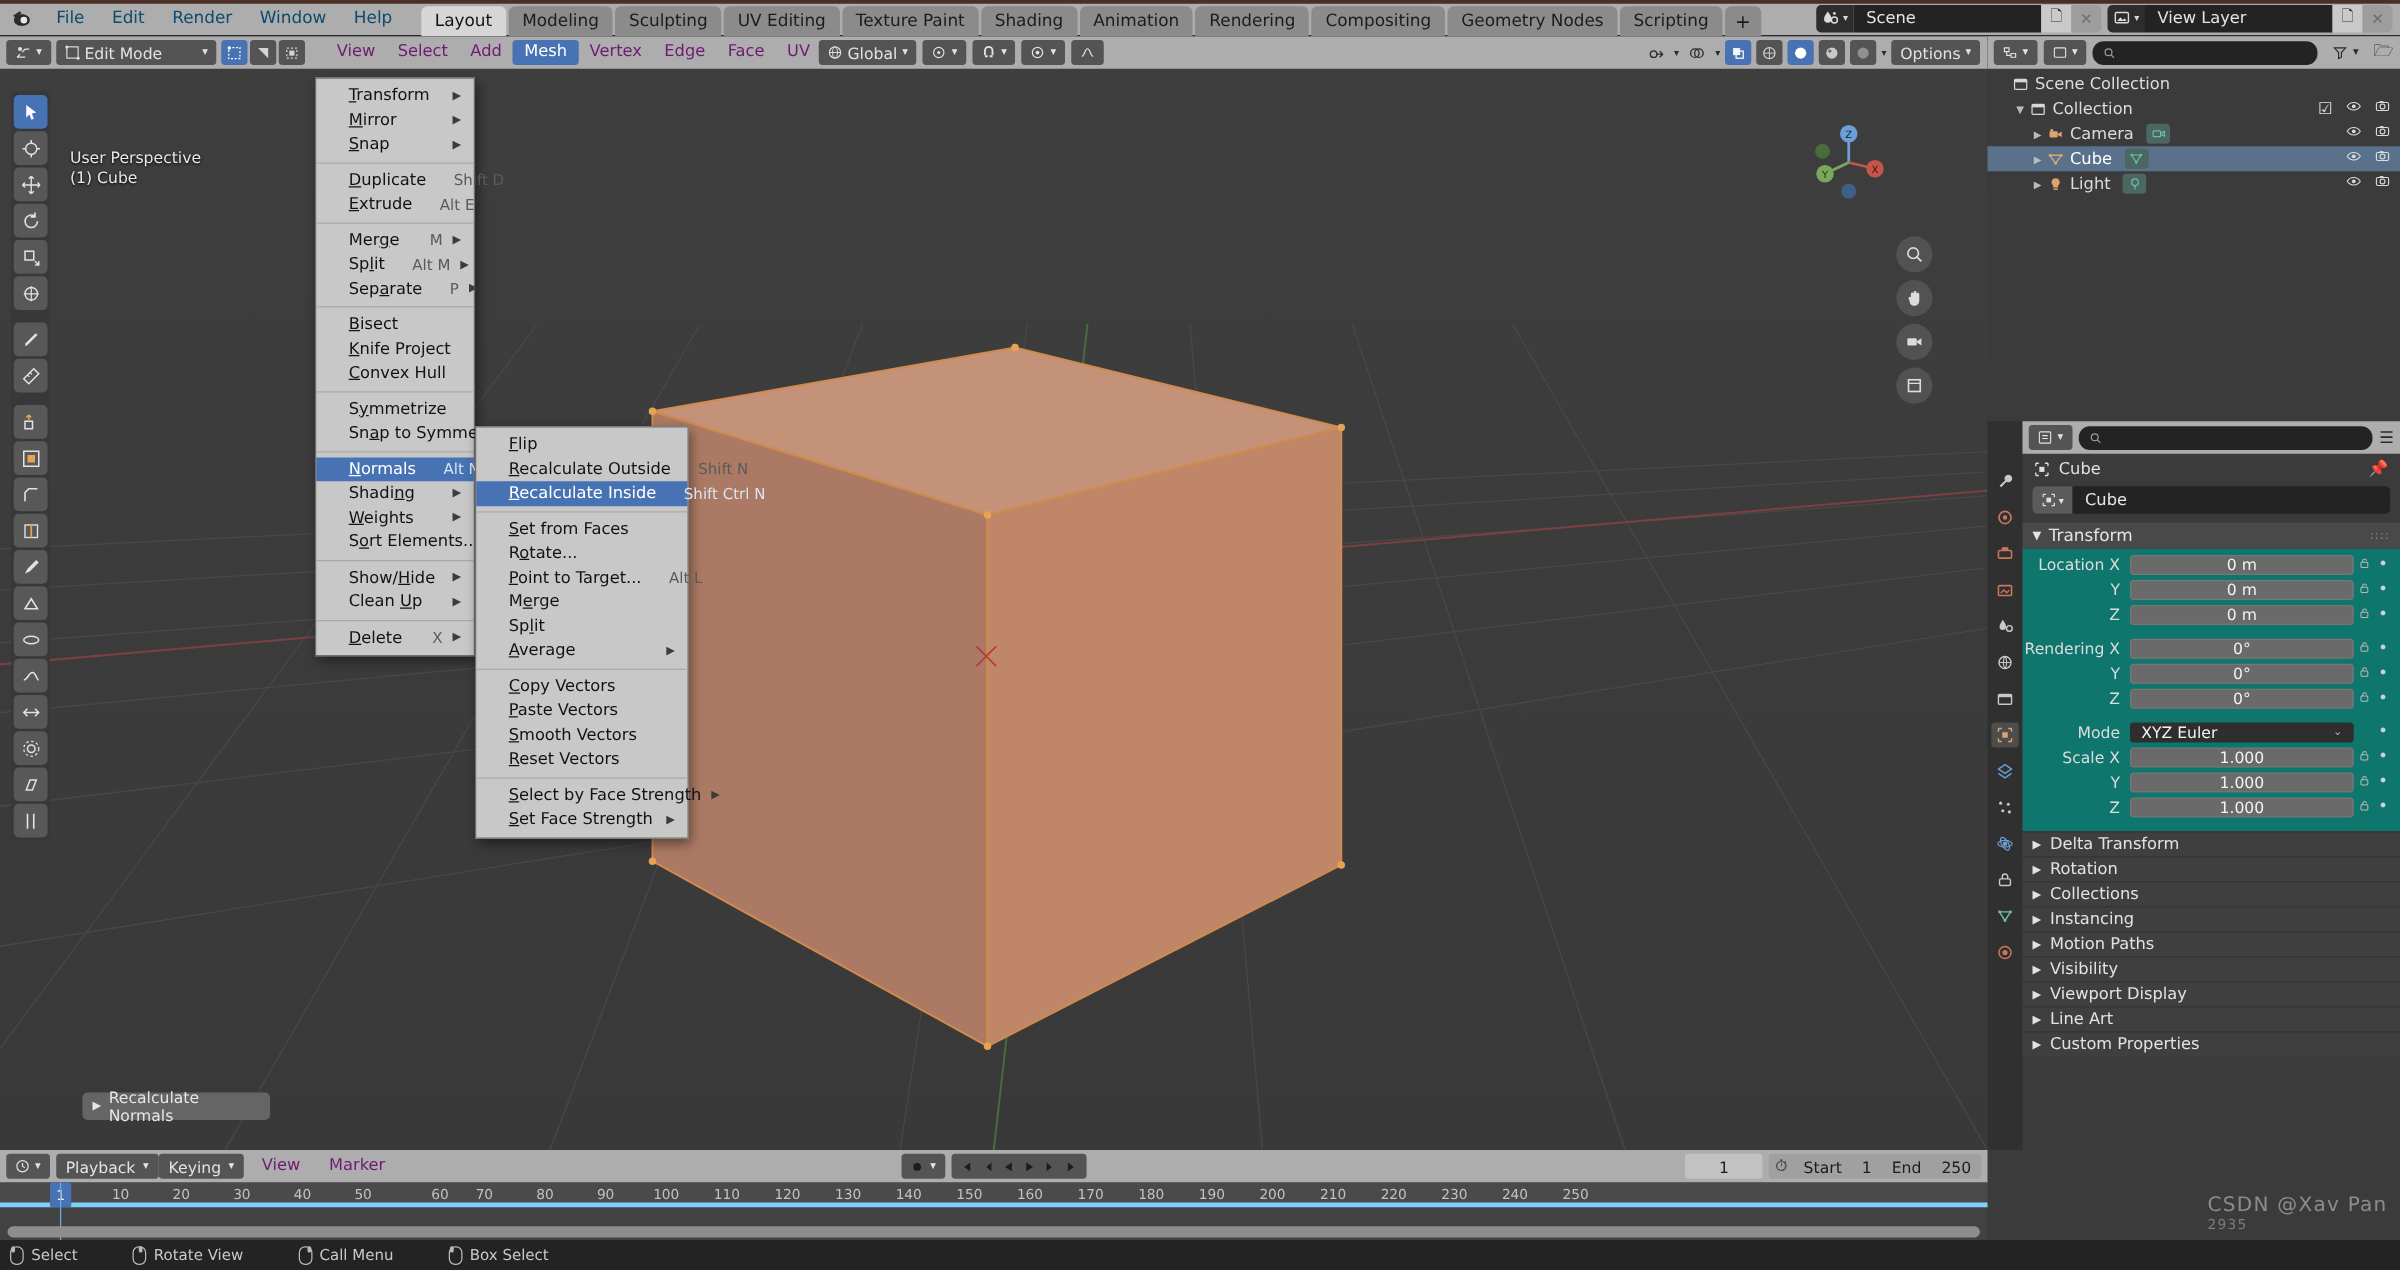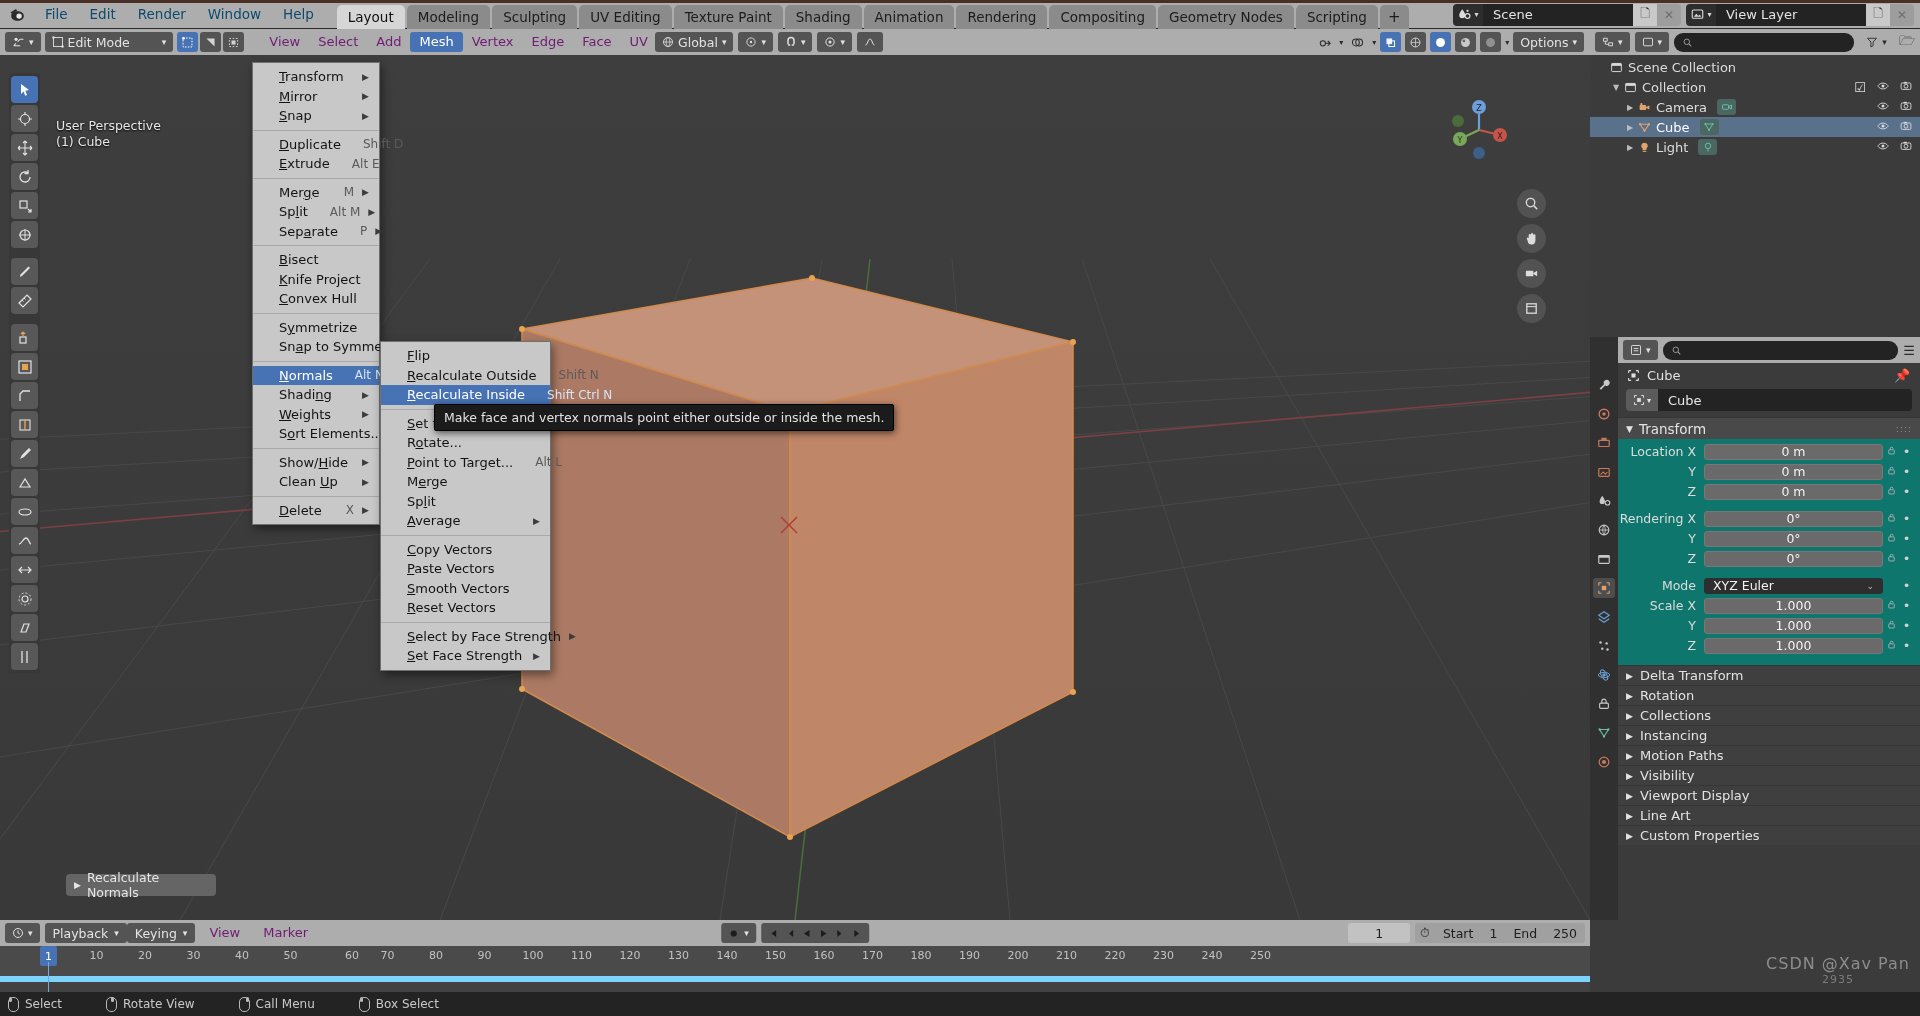--- a/index.html
+++ b/index.html
@@ -211,21 +211,21 @@
   .rec{ height:20px; background:#545454; border-radius:3px; display:flex; align-items:center;
     padding:0 7px; gap:5px; }
   .transport{ height:20px; background:#545454; border-radius:3px; display:flex; align-items:center; padding:0 3px; }
   .tp{ width:17px; height:20px; display:flex; align-items:center; justify-content:center; }
   .tl-right{ position:absolute; right:5px; display:flex; align-items:center; gap:5px; }
   .ffield{ height:20px; background:#c2c2c2; border-radius:3px; color:#1d1d1d; font-size:12.5px;
     display:flex; align-items:center; justify-content:center; min-width:54px; }
   .serow{ height:20px; background:#a0a0a0; border-radius:3px; display:flex; align-items:center;
     color:#1d1d1d; font-size:12.5px; }
   .serow span{ padding:0 8px; }
-  .tl-ruler{ height:36px; background:#4a4a4a; position:relative; border-bottom:6px solid #7dd3fc;}
+  .tl-ruler{ height:20px; background:#4a4a4a; position:relative; border-bottom:4px solid #7dd3fc;}
   .tl-ruler .tk{ position:absolute; top:3px; font-size:11px; color:#c2c2c2; transform:translateX(-50%); }
   .cur{ position:absolute; top:0; height:20px; background:#4772b3; color:#fff; font-size:11px;
     border-radius:2px; display:flex; align-items:center; justify-content:center; width:17px; }
   .curline{ position:absolute; width:1px; background:#72a8e0; top:20px; height:26px; }
   .tl-body{ height:26px; background:#424242; position:relative; }
   .tl-scroll{ position:absolute; left:6px; right:6px; bottom:2px; height:9px; background:#8d8d8d; border-radius:5px;}
 
   
   .status{
     position:absolute; left:0; top:992px; width:1920px; height:24px; background:#232323;
@@ -234,21 +234,21 @@
   .st{ display:flex; align-items:center; gap:6px; margin-right:44px; }
   .mouse{ width:11px; height:15px; border:1.4px solid #b9b9b9; border-radius:5px; position:relative; }
   .mouse i{ position:absolute; width:3px; height:5px; top:-1px; border-radius:2px; background:#b9b9b9;}
   .mouse i.l{ left:0; } .mouse i.r{ right:0; } .mouse i.m{ left:3.5px; }
   .status-right{ margin-left:auto; display:flex; align-items:center; gap:16px; color:#a8a8a8; }
 
   .watermark{
     position:absolute; right:10px; bottom:30px; color:#9b9b9b; font-size:16px;
     letter-spacing:1px; opacity:.85; z-index:90;
   }
-  .watermark small{ display:block; text-align:center; font-size:11px; opacity:.8; }
+  .watermark small{ display:block; text-align:left; font-size:11px; opacity:.8; }
 </style>
 </head>
 <body>
 
 <div class="app">
 
   <div class="topbar">
     <div class="topbar-strip"></div>
     <div class="blender-logo">
       <svg viewBox="0 0 24 24">
@@ -797,21 +797,20 @@
         <div class="mi">
           <span class="lab"><span class="u">S</span>elect by Face Strength</span>
           <span class="arw">▶</span>
         </div>
         <div class="mi">
           <span class="lab"><span class="u">S</span>et Face Strength</span>
           <span class="arw">▶</span>
         </div>
       </div>
 
-    <div class="tooltip" style="left:434px; top:375px;">Make face and vertex normals point either outside or inside the mesh.</div>
   </div>
 
   <div class="outliner">
     <div class="ol-header">
       <div class="vhbtn">
         <svg viewBox="0 0 16 16" width="12" height="12">
             <path d="M2 3h5v4H2zM9 9h5v4H9z" fill="none" stroke="#e2e2e2" stroke-width="1.2"></path>
             <path d="M4.5 7v4h4.5" fill="none" stroke="#e2e2e2" stroke-width="1.2"></path>
           </svg>
         <span style="font-size:9px">▾</span>

